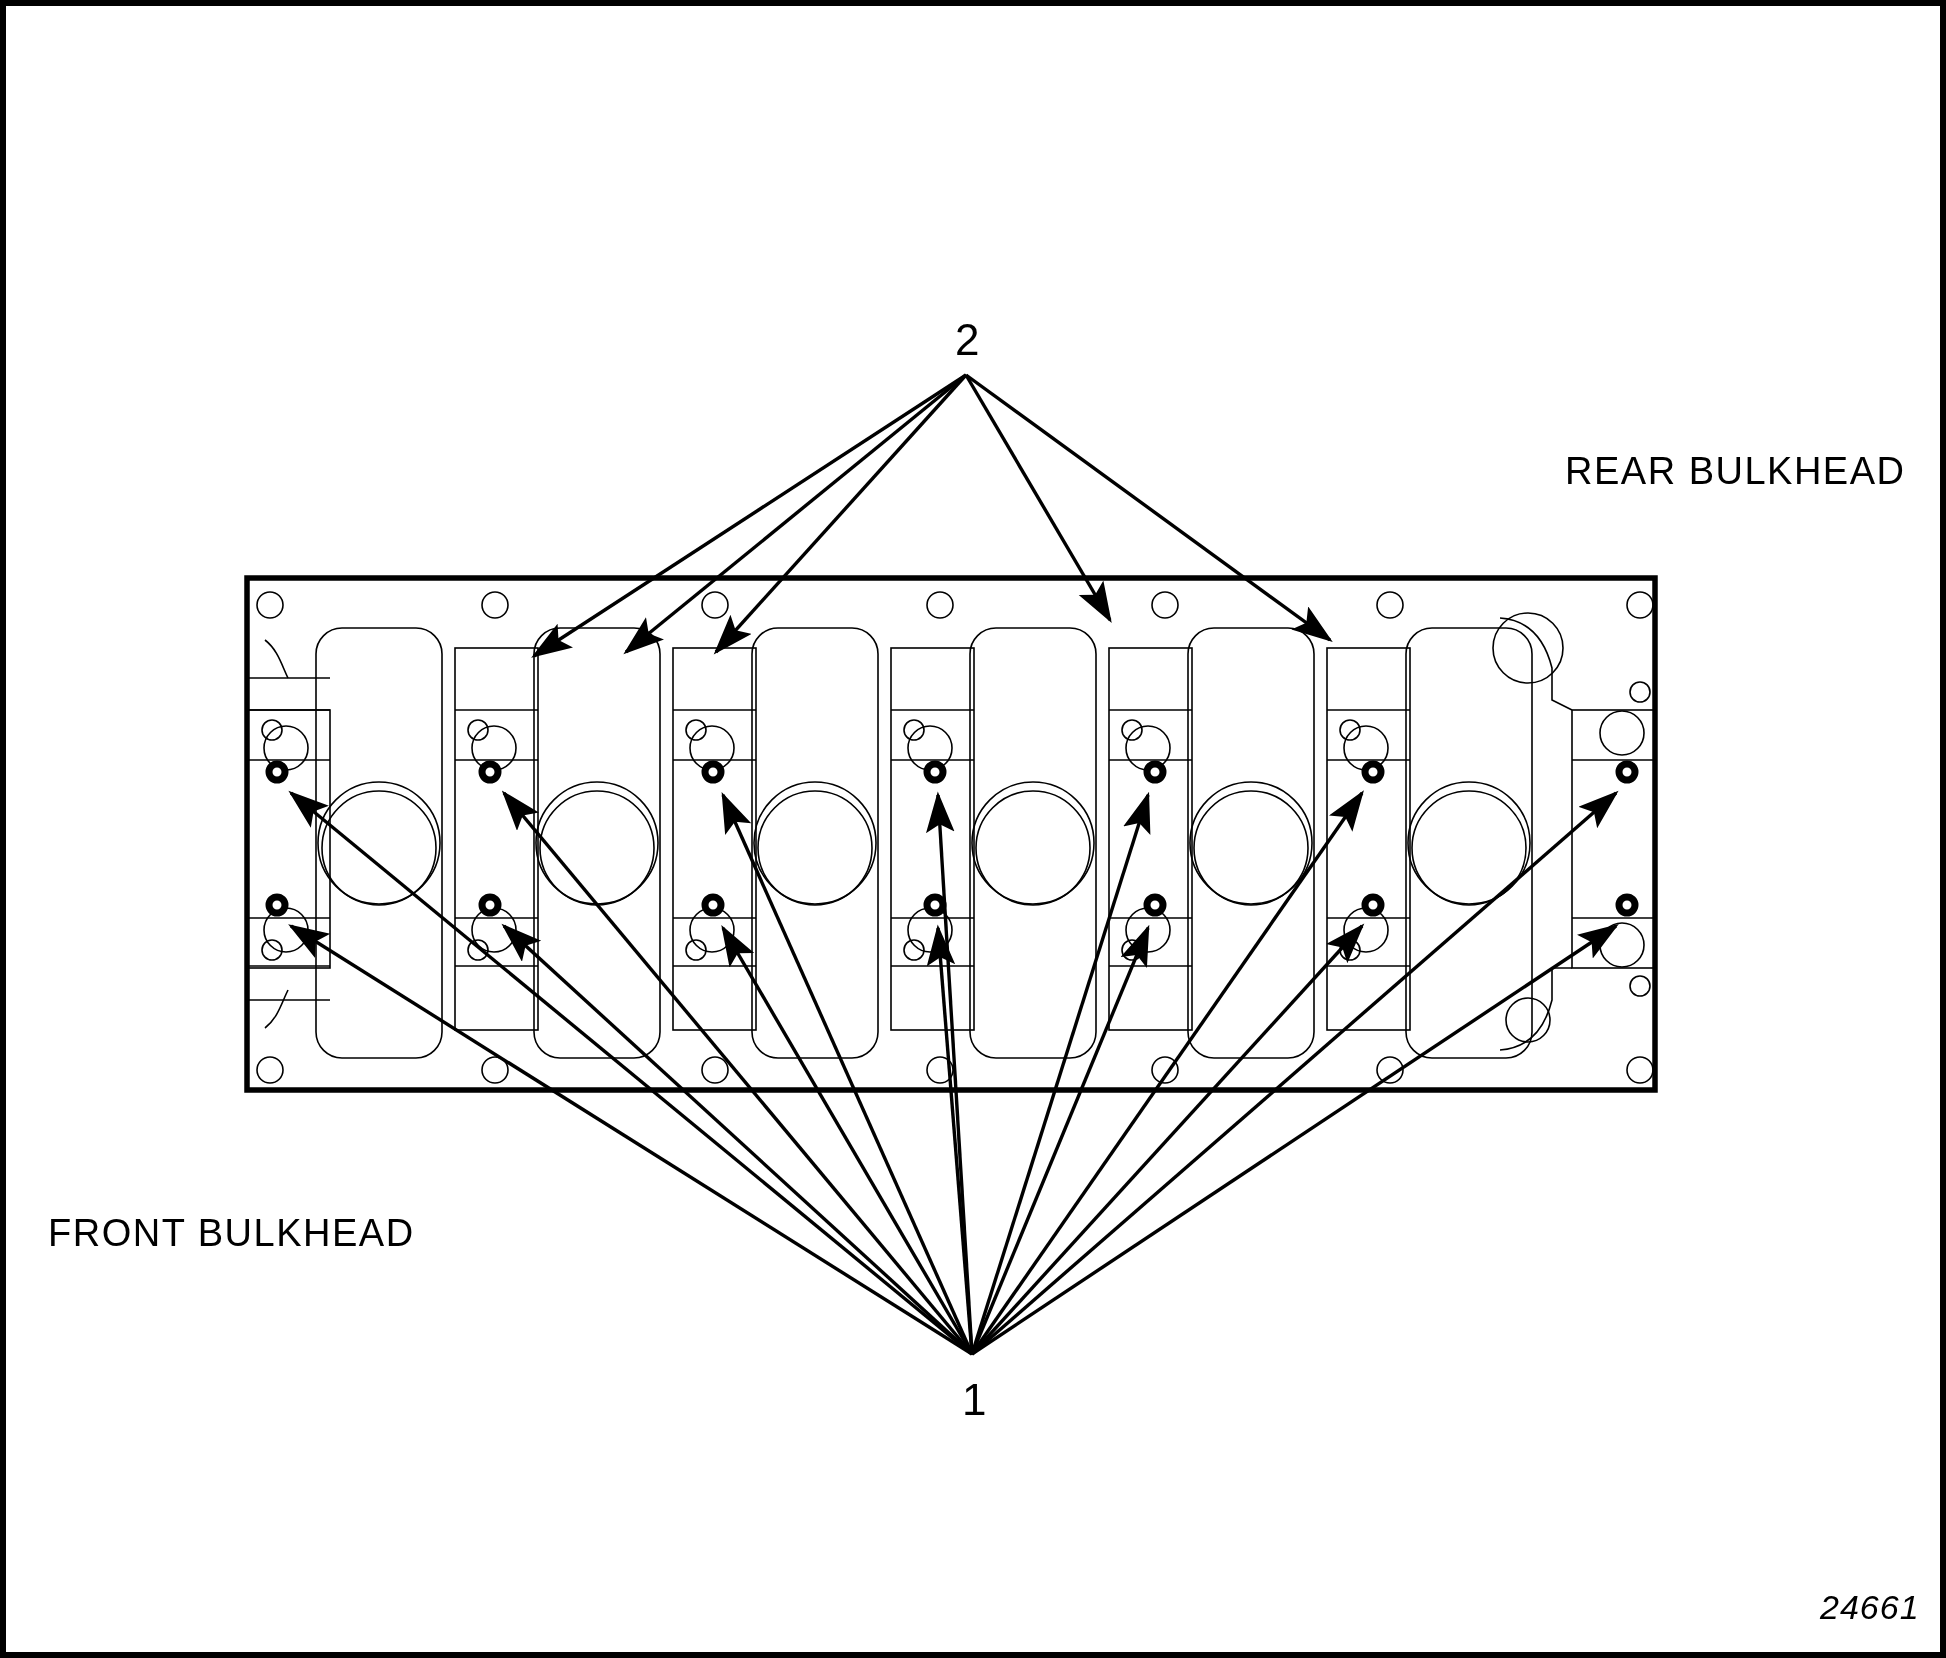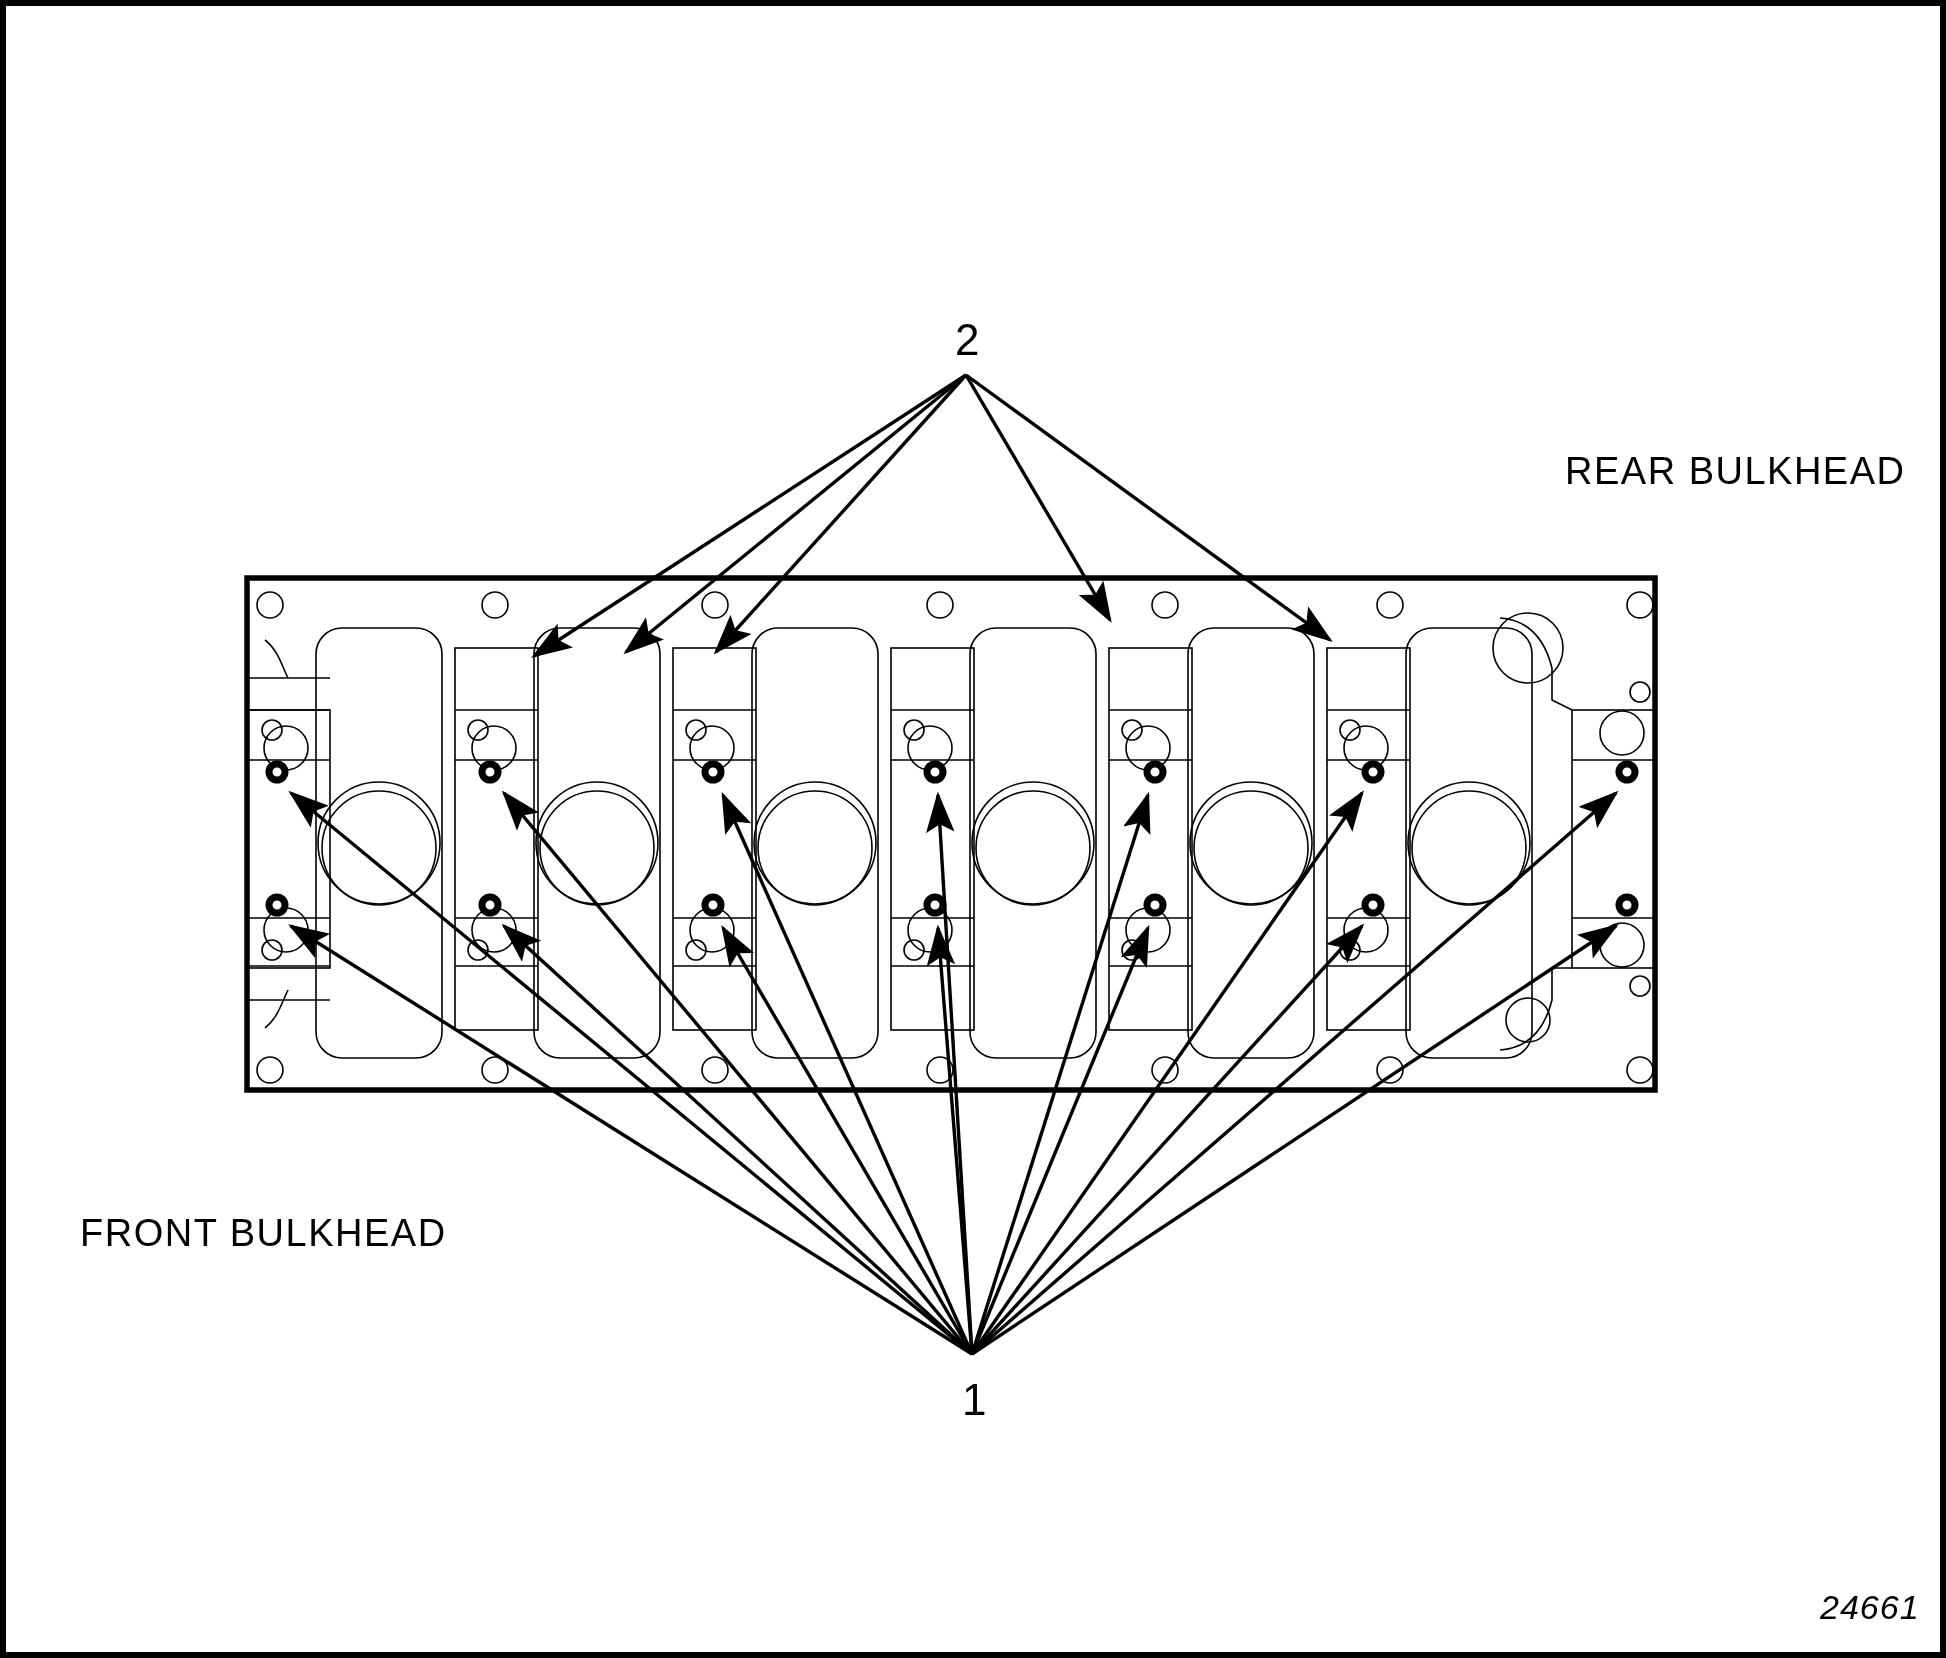--- a/index.html
+++ b/index.html
@@ -236,17 +236,17 @@
       <circle cx="1627" cy="905" r="8"></circle>
     </g>
   </svg>
 
   <div class="lbl lbl-callout" style="left:955px;top:315px;">2</div>
 
   <div class="lbl lbl-callout" style="left:962px;top:1375px;">1</div>
 
   <div class="lbl lbl-bulkhead" style="left:1565px;top:450px;">REAR BULKHEAD</div>
 
-  <div class="lbl lbl-bulkhead" style="left:80px;top:1212px;">FRONT BULKHEAD</div>
+  <div class="lbl lbl-bulkhead" style="left:48px;top:1212px;">FRONT BULKHEAD</div>
 
   <div class="lbl lbl-fignum" style="left:1820px;top:1588px;">24661</div>
 
 </div>
 
 </body></html>

